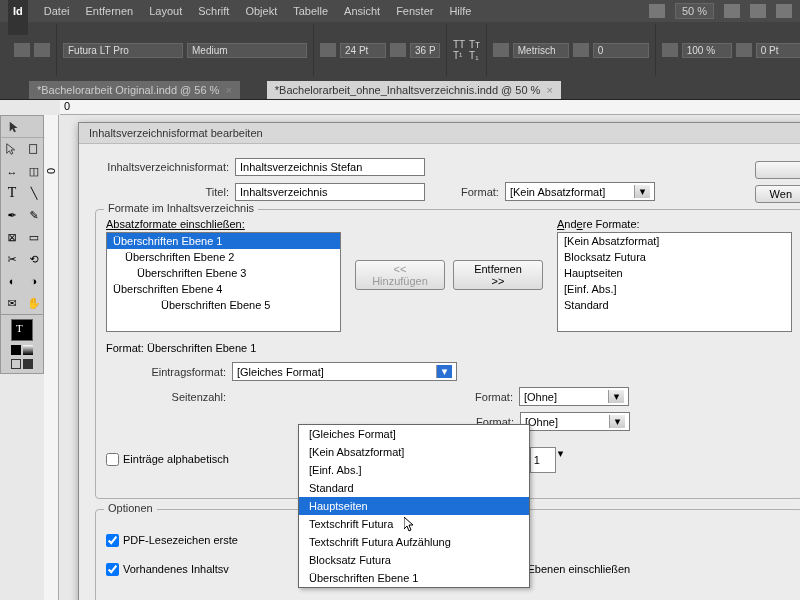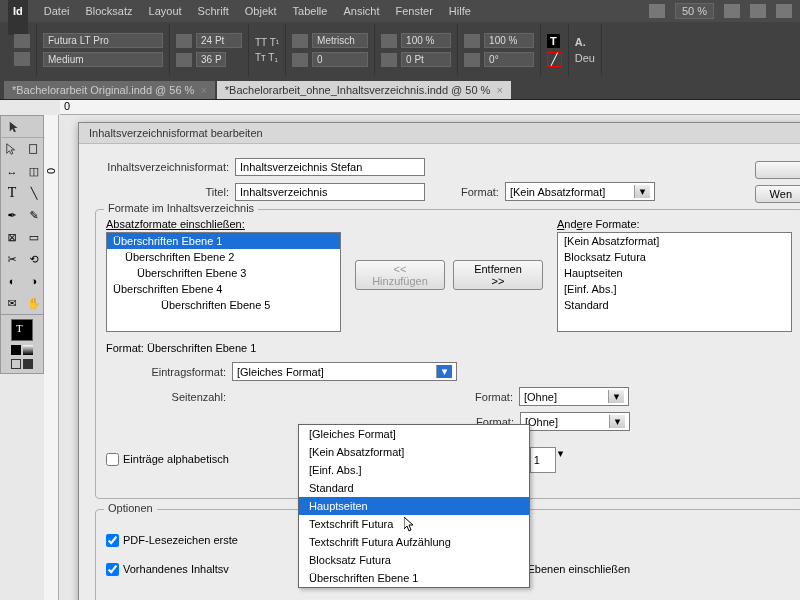--- a/index.html
+++ b/index.html
@@ -4,26 +4,26 @@
 <style>
 * { box-sizing: border-box; margin: 0; padding: 0; font-family: Tahoma, Arial, sans-serif; font-size: 11px; }
 body { background: #e8e8e8; overflow: hidden; width: 800px; height: 600px; position: relative; }
 .menubar { background: #4a4a4a; color: #d0d0d0; height: 22px; display: flex; align-items: center; padding: 0 8px; gap: 16px; }
 .menubar .logo { font-weight: bold; color: #fff; background: #333; padding: 18px 5px; border-radius: 2px; }
 .menubar .item { color: #d0d0d0; cursor: default; }
 .menubar .right { margin-left: auto; display: flex; gap: 10px; align-items: center; }
 .menubar .zoombox { background: #555; padding: 1px 6px; border: 1px solid #666; }
 .menubar .iconbtn { width: 16px; height: 14px; background: #777; display: inline-block; }
 .toolbar { background: #414141; height: 56px; display: flex; padding: 2px 8px; color: #ccc; }
-.toolbar .section { display: flex; flex-direction: column; gap: 4px; justify-content: center; padding: 0 6px; border-right: 1px solid #333; }
+.toolbar .section { display: flex; flex-direction: row; gap: 4px; justify-content: center; padding: 0 6px; border-right: 1px solid #333; }
 .toolbar .row { display: flex; align-items: center; gap: 4px; }
 .toolbar input, .toolbar select { background: #555; border: 1px solid #666; color: #ddd; font-size: 10px; padding: 1px 4px; }
 .toolbar .small-icon { width: 16px; height: 14px; display: inline-block; background: #666; }
 .tabbar { background: #414141; height: 22px; display: flex; align-items: flex-end; padding: 0 4px; border-bottom: 1px solid #222; }
-.tabbar .tab { background: #d4d4d4; color: #333; padding: 3px 8px; margin-right: 2px; display: flex; align-items: center; gap: 6px; font-size: 10px; }
+.tabbar .tab { background: #d4d4d4; color: #333; padding: 3px 8px; margin-right: 2px; display: flex; align-items: center; gap: 6px; font-size: 10px; margin-left: 25px; }
 .tabbar .tab.inactive { background: #6a6a6a; color: #ccc; }
 .tabbar .tab .x { color: #888; }
 .ruler-h { position: absolute; top: 100px; left: 60px; right: 0; height: 15px; background: #f4f4f4; border-bottom: 1px solid #aaa; font-size: 8px; }
 .ruler-v { position: absolute; top: 115px; left: 44px; width: 15px; bottom: 0; background: #f4f4f4; border-right: 1px solid #aaa; font-size: 8px; text-align: center; }
 .ruler-v div { transform: rotate(-90deg); margin-top: 50px; }
 .tools-panel { position: absolute; top: 115px; left: 0; width: 44px; background: #ccc; border: 1px solid #999; }
 .tools-panel .grid { display: grid; grid-template-columns: 1fr 1fr; }
 .tools-panel .tool { width: 22px; height: 22px; display: flex; align-items: center; justify-content: center; border: 1px solid transparent; }
 .tools-panel .tool.single { grid-column: 1 / -1; width: 44px; justify-content: flex-start; padding-left: 6px; border-bottom: 1px solid #aaa; }
 .tools-panel .tool svg { width: 14px; height: 14px; }
@@ -56,21 +56,21 @@
 .checkbox-row { display: flex; gap: 4px; margin: 16px 0; font-size: 11px; }
 .checkbox-row input { margin: 0; }
 .cursor-icon { position: absolute; width: 12px; height: 16px; z-index: 101; }
 </style>
 </head>
 <body>
 
 <div class="menubar">
   <span class="logo">Id</span>
   <span class="item">Datei</span>
-  <span class="item">Blocksatz</span>
+  <span class="item">Entfernen</span>
   <span class="item">Layout</span>
   <span class="item">Schrift</span>
   <span class="item">Objekt</span>
   <span class="item">Tabelle</span>
   <span class="item">Ansicht</span>
   <span class="item">Fenster</span>
   <span class="item">Hilfe</span>
   <div class="right">
     <span class="iconbtn"></span>
     <span class="zoombox">50 %</span>

